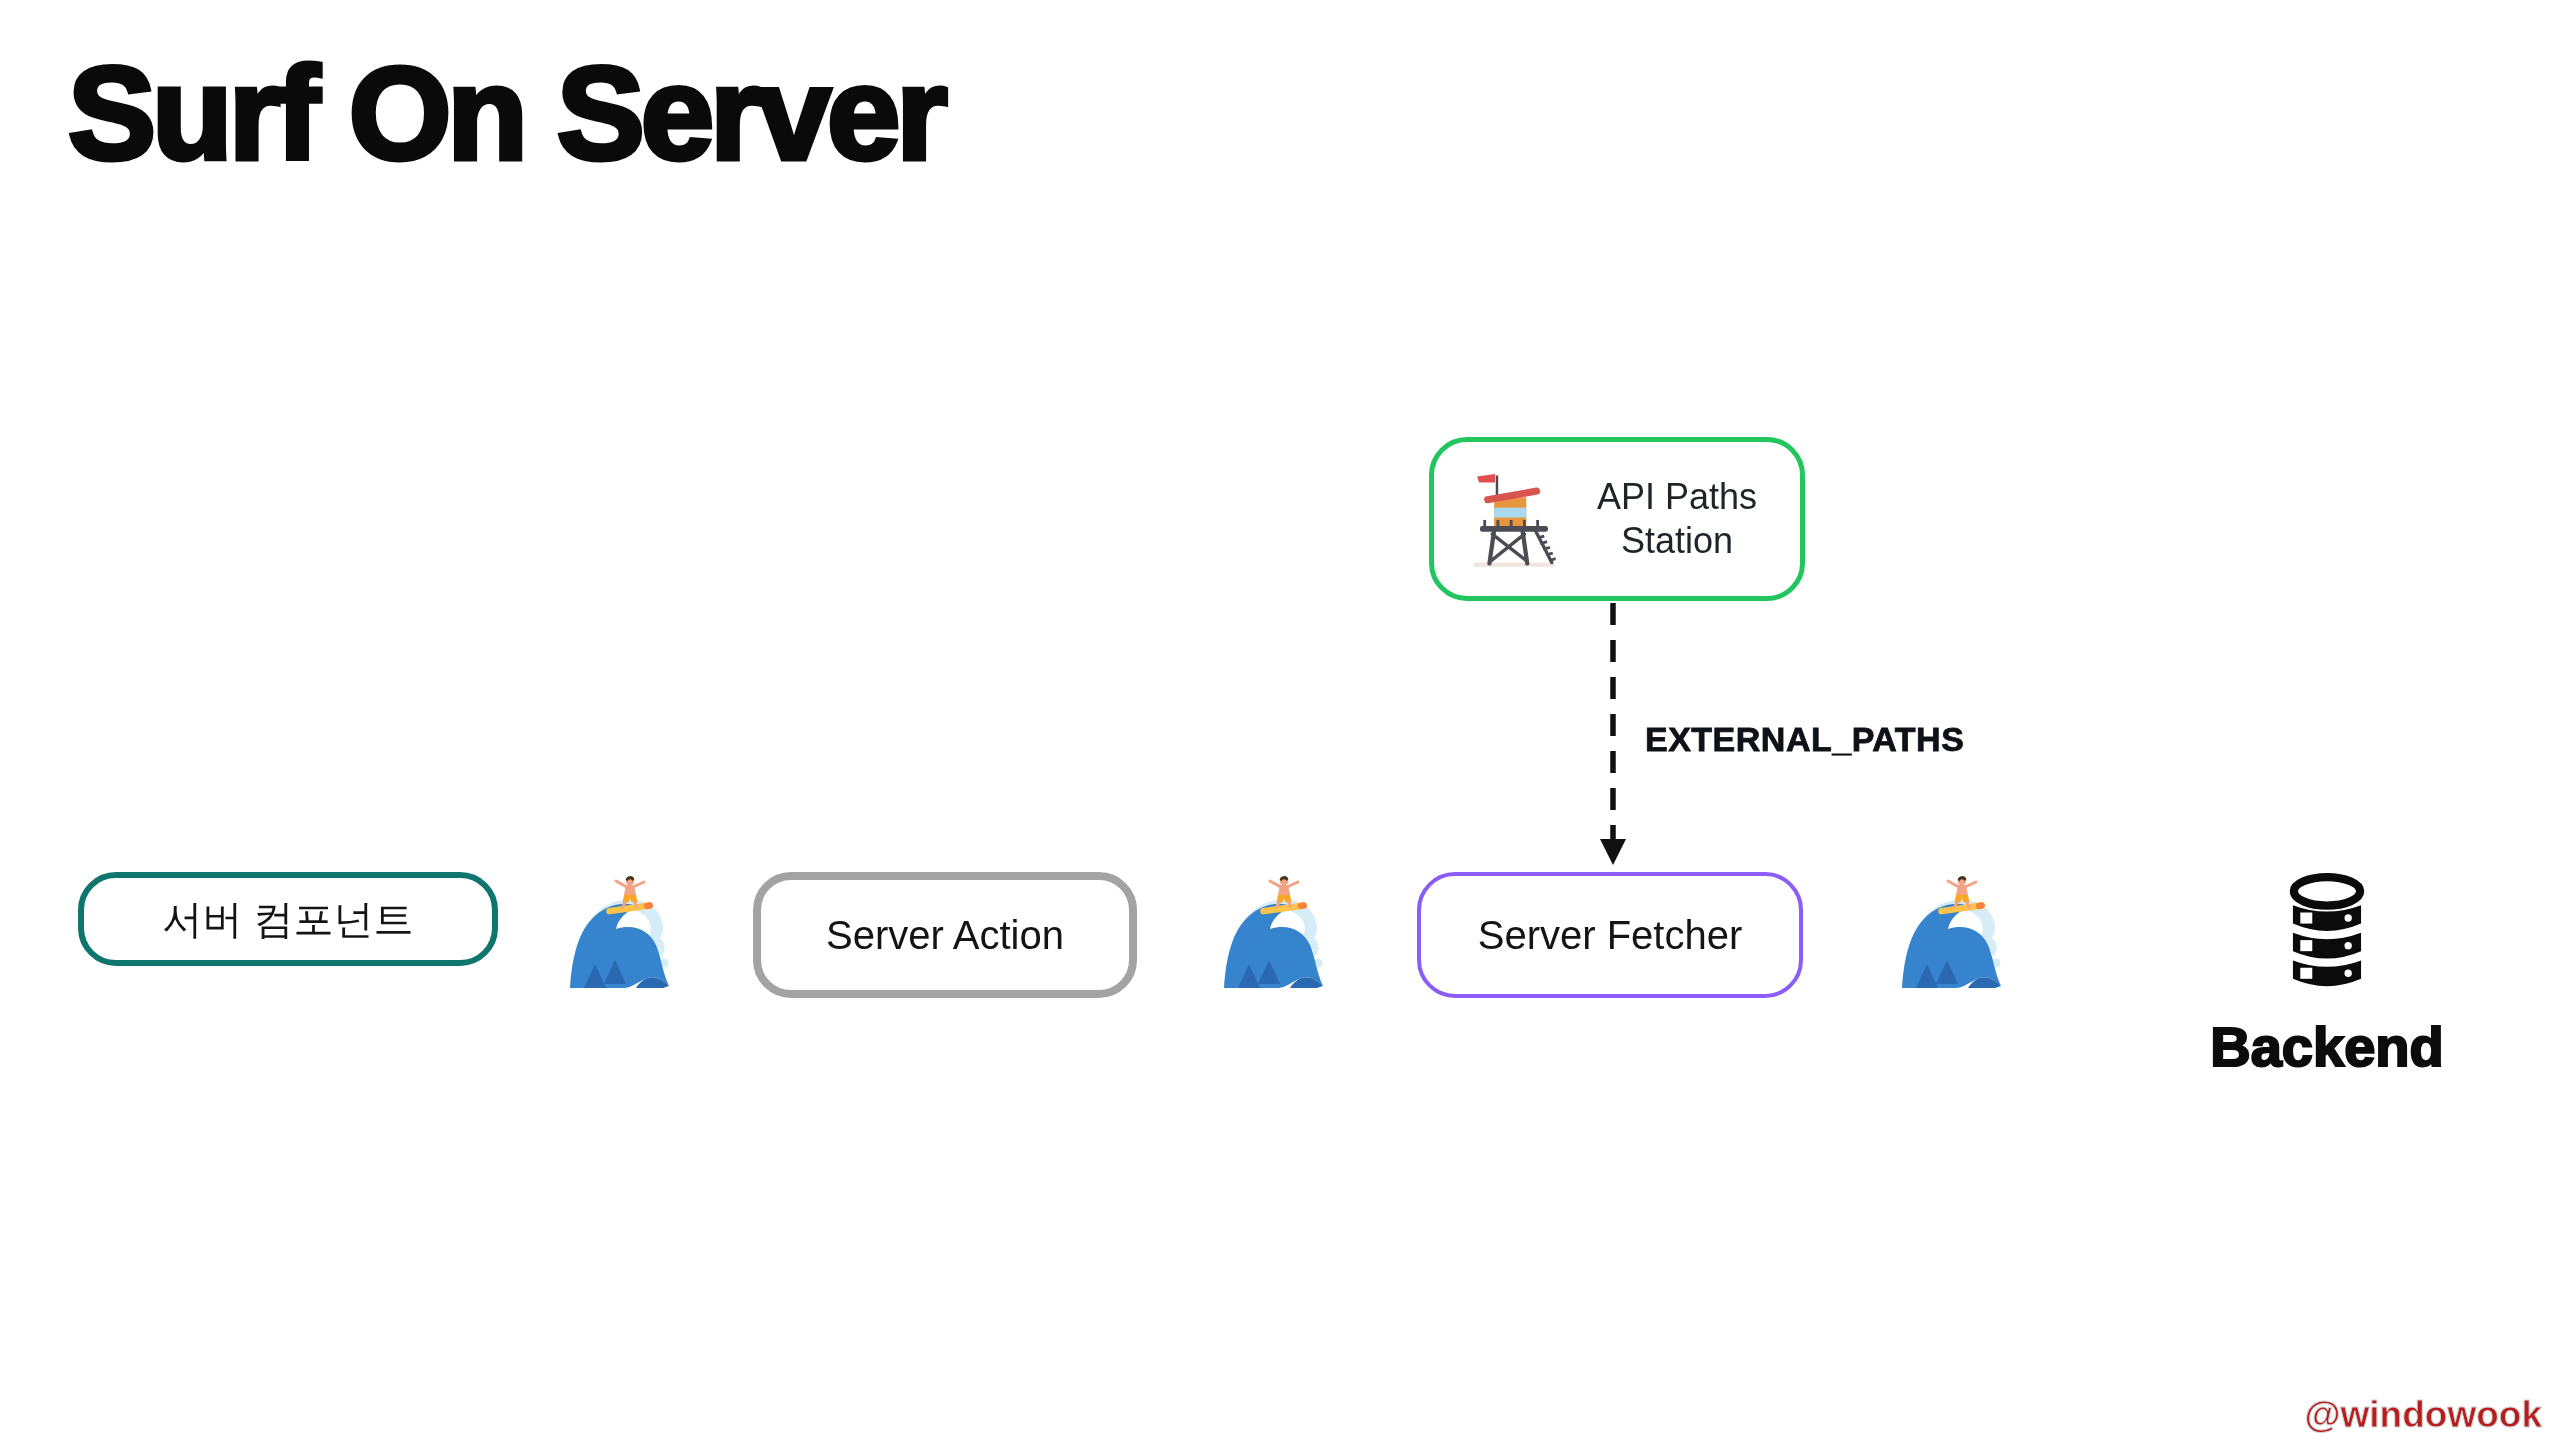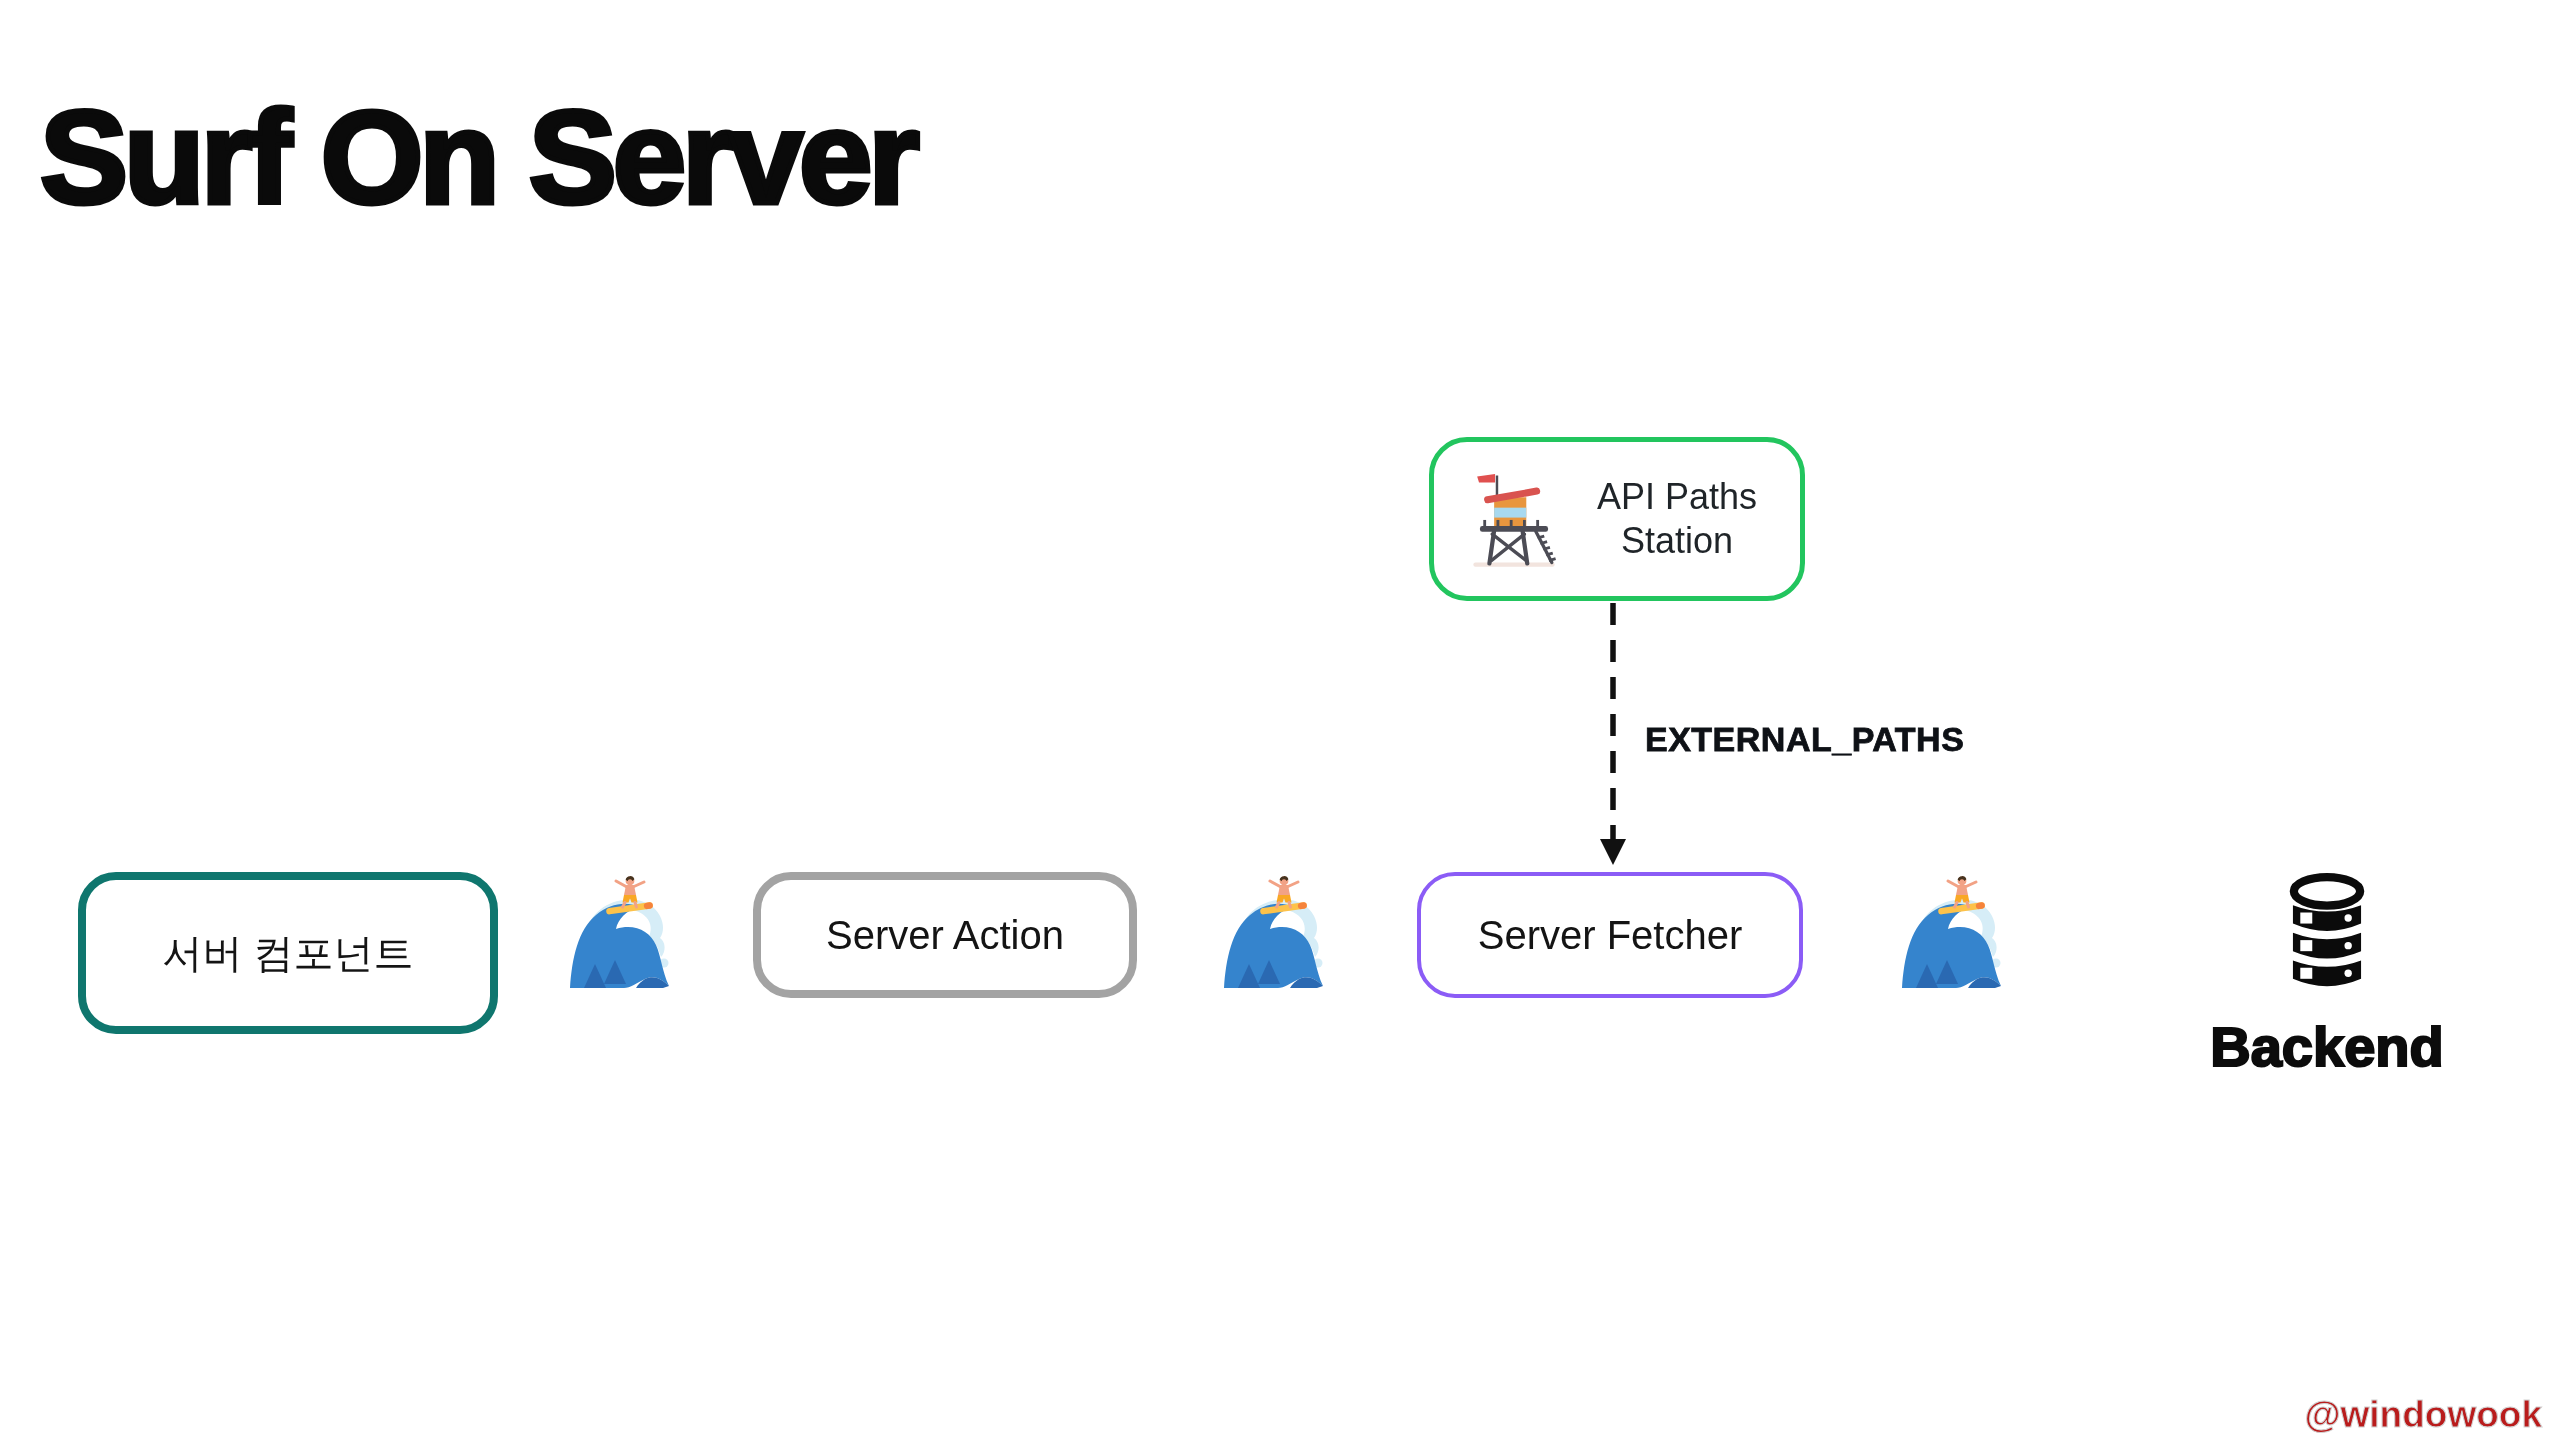--- a/index.html
+++ b/index.html
@@ -3,33 +3,32 @@
 <meta charset="utf-8">
 <style>
   html,body { margin:0; padding:0; background:#ffffff; }
   .slide {
     position:relative; width:2560px; height:1440px; background:#ffffff;
     overflow:hidden; font-family:"Liberation Sans","DejaVu Sans",sans-serif; color:#141414;
   }
   .abs { position:absolute; }
 
   .title {
-    left:40px; top:38px;
+    left:68px; top:38px;
     font-size:132px; font-weight:900; letter-spacing:-4px; color:#0a0a0a;
     -webkit-text-stroke:5px #0a0a0a;
     white-space:nowrap;
-    margin-top:44px;
   }
 
   .node {
     box-sizing:border-box; display:flex; align-items:center; justify-content:center;
     background:#ffffff; border-radius:38px;
     font-size:40px; color:#141414; text-align:center;
   }
-  .node-black   { left:78px;  top:872px; width:420px; height:162px; border:8px solid #0f766e; }
+  .node-black   { left:78px;  top:872px; width:420px; height:94px; border:6px solid #0f766e; }
   .node-purple  { left:753px; top:872px; width:384px; height:126px; border:8px solid #a3a3a3; }
   .node-blue    { left:1417px;top:872px; width:386px; height:126px; border:4px solid #8b5cf6; }
 
   .station {
     left:1429px; top:437px; width:376px; height:164px;
     box-sizing:border-box; border:5px solid #22c55e; border-radius:38px; background:#fff;
     display:flex; align-items:center; justify-content:center; gap:16px; padding:0 18px;
   }
   .station-label { font-size:36px; line-height:1.22; color:#1f2428; text-align:center; width:190px; }
 

